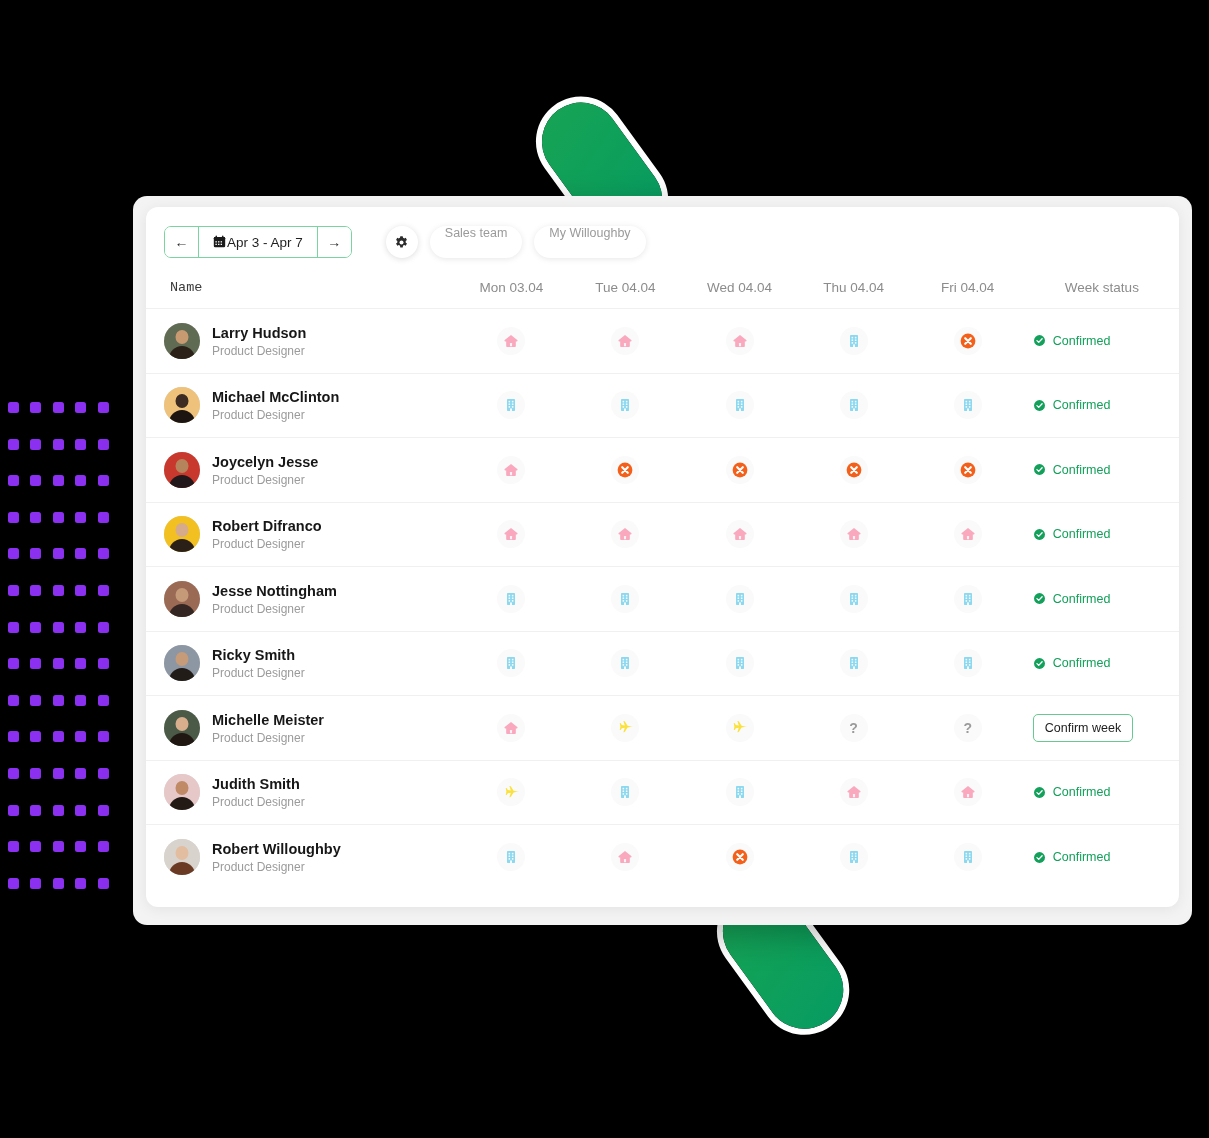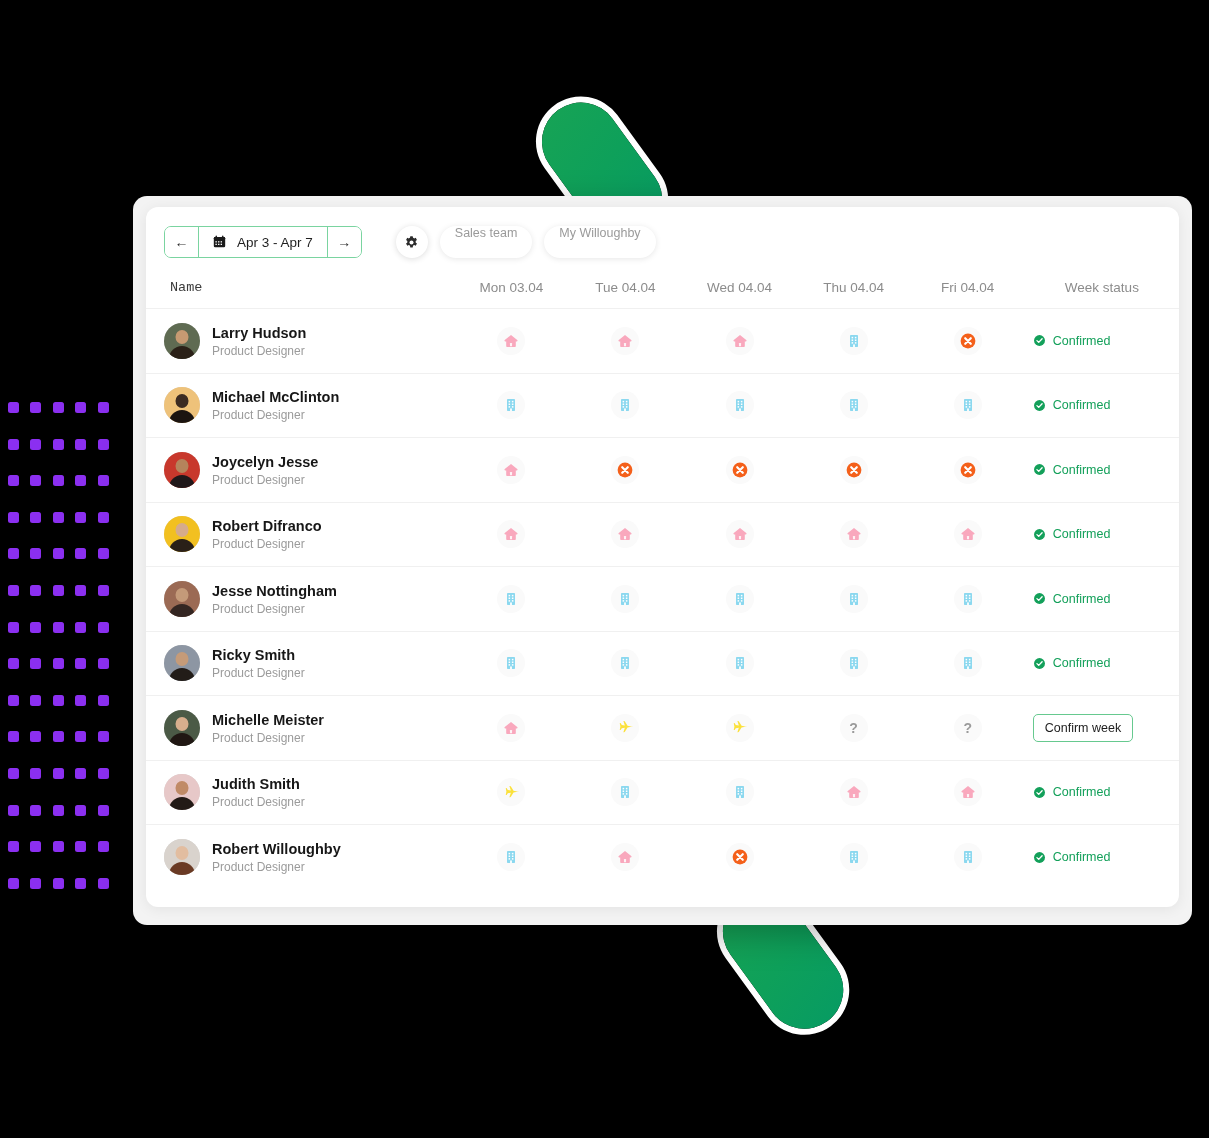--- a/index.html
+++ b/index.html
@@ -82,21 +82,21 @@
   .week-nav .nav-btn {
     width: 34px;
     display: flex; align-items: center; justify-content: center;
     font-size: 14px; color: #2c2c2c;
     background: #fff;
     cursor: pointer;
   }
   .week-nav .nav-btn.left  { border-right: 1px solid #7ad4a0; }
   .week-nav .nav-btn.right { border-left: 1px solid #7ad4a0; }
   .week-nav .range {
-    display: flex; align-items: center; gap: 11px;
+    display: flex; align-items: center; gap: 1px;
     padding: 0 14px;
     font-size: 13.5px; color: #1f1f1f; font-weight: 400;
     white-space: nowrap;
   }
   .cal-ico { font-size: 13px; line-height: 1; }
 
   .search-wrap {
     flex: 1;
     margin-left: 22px;
     position: relative;

